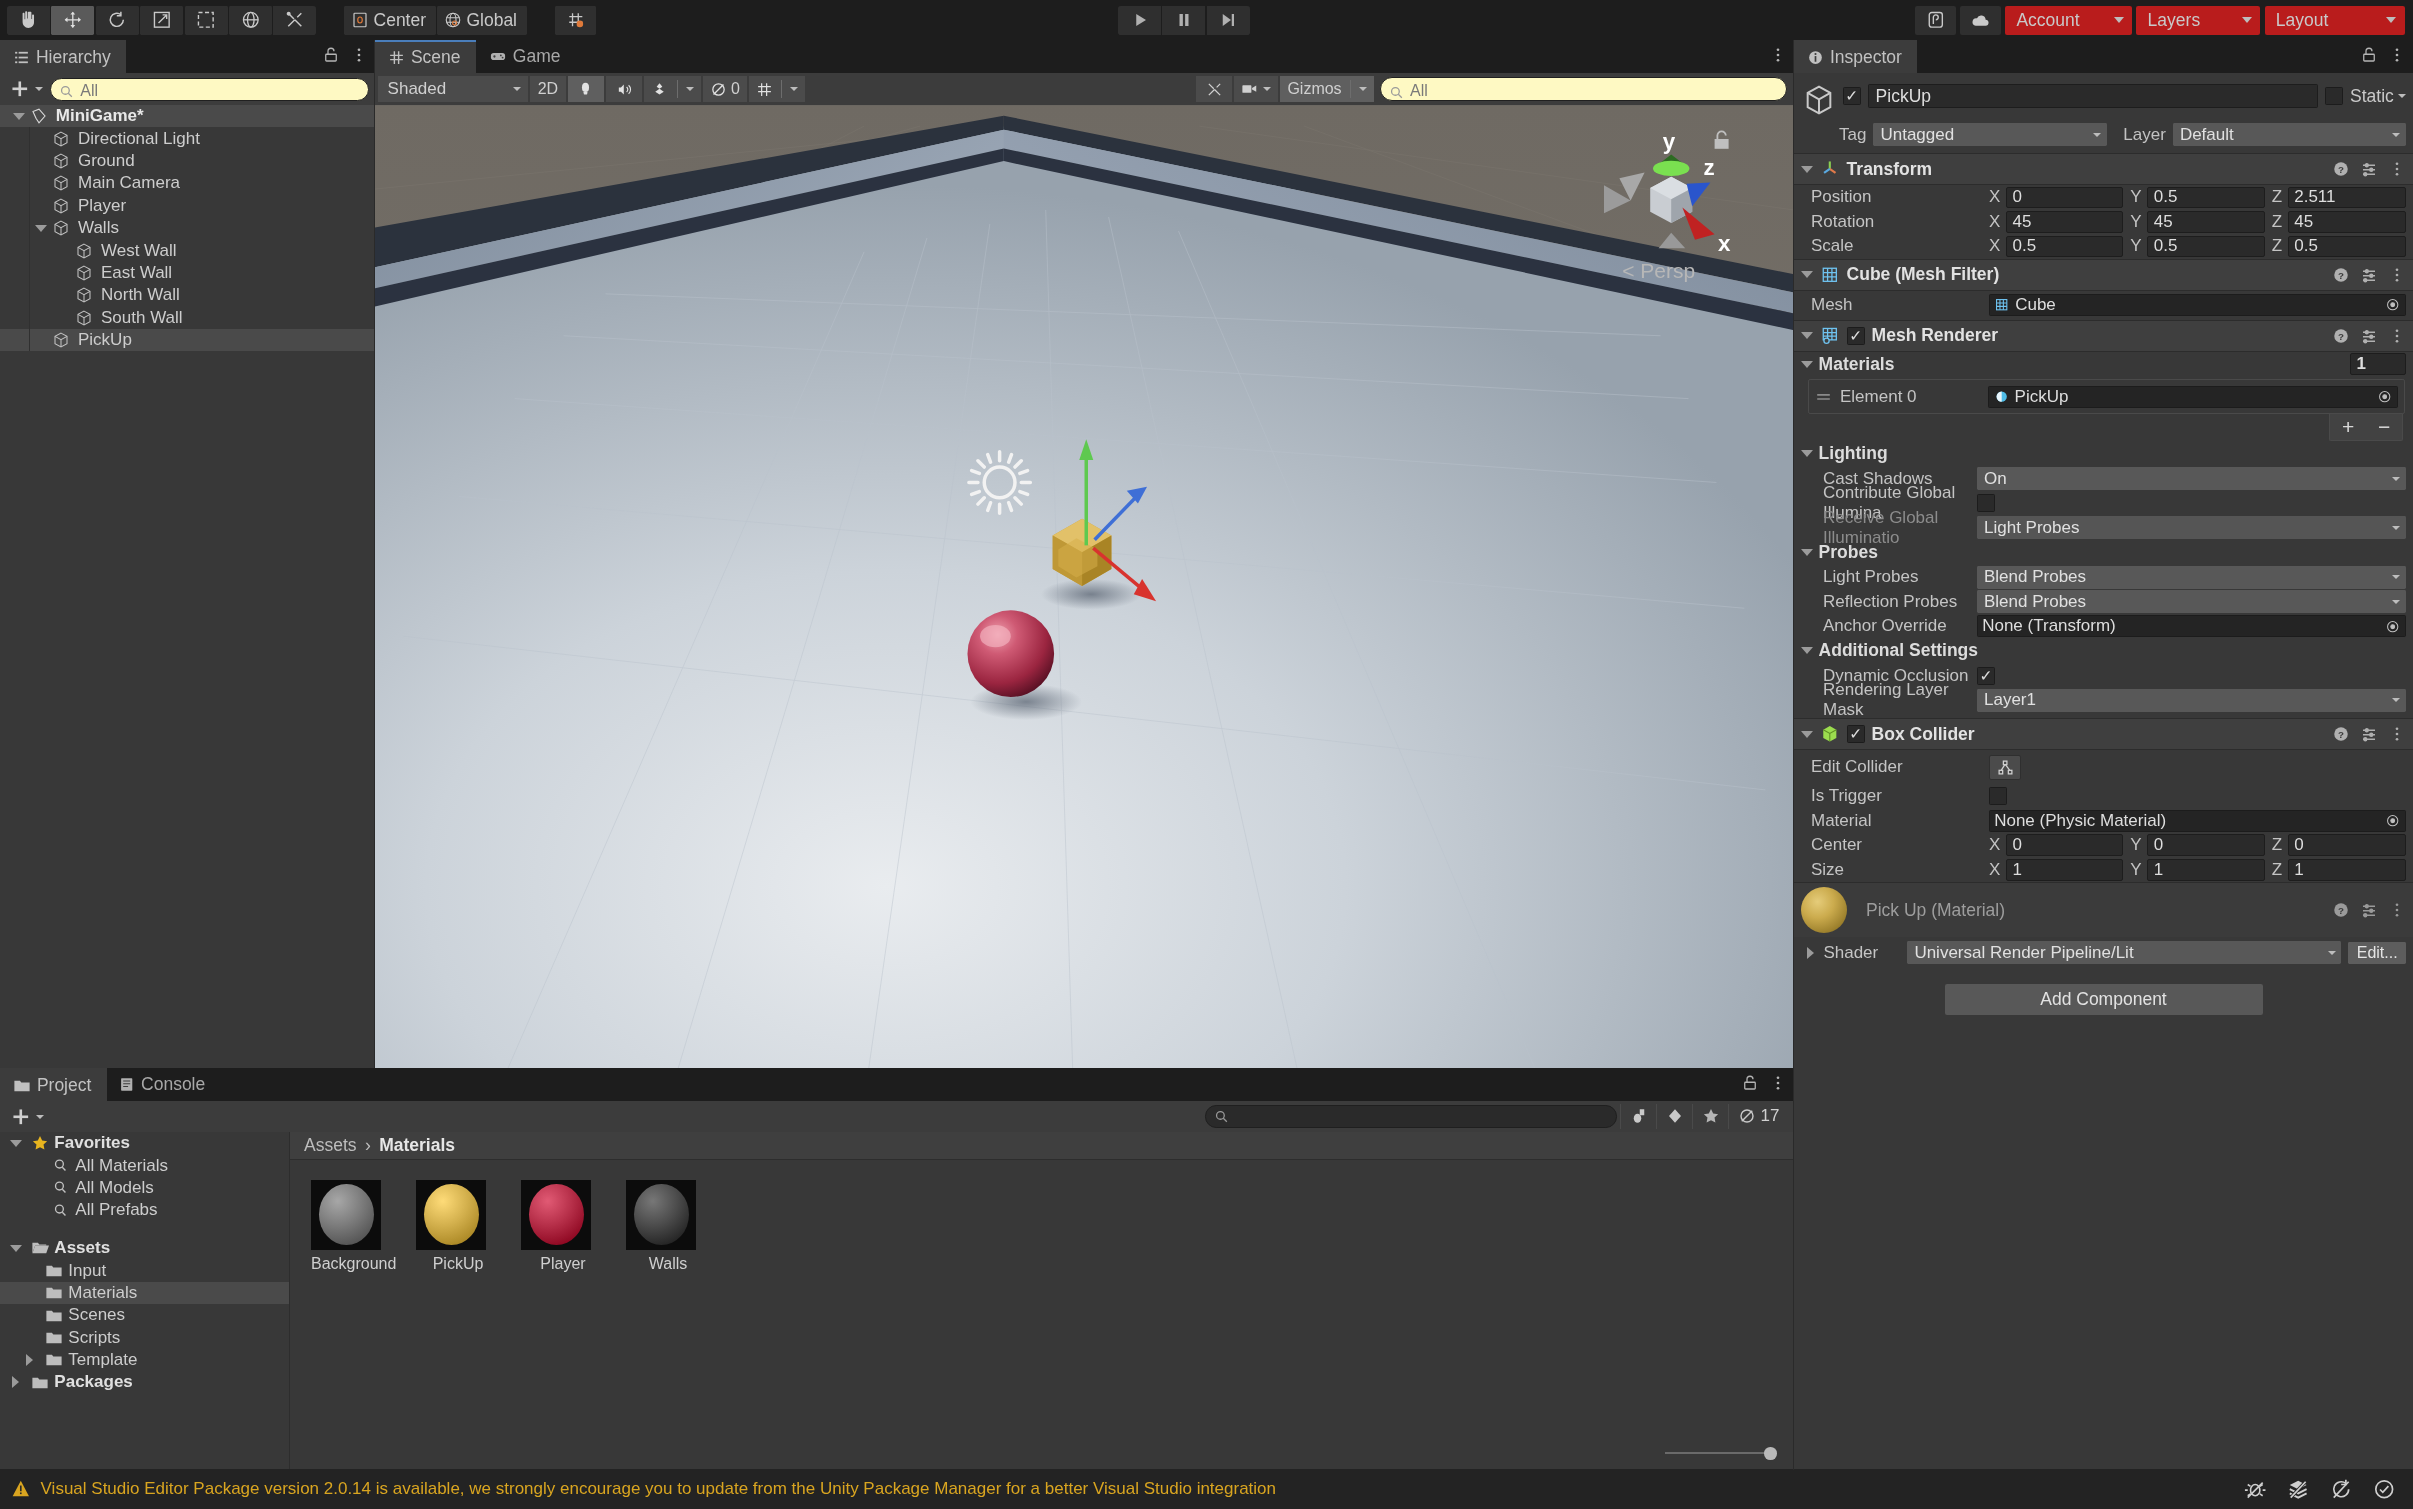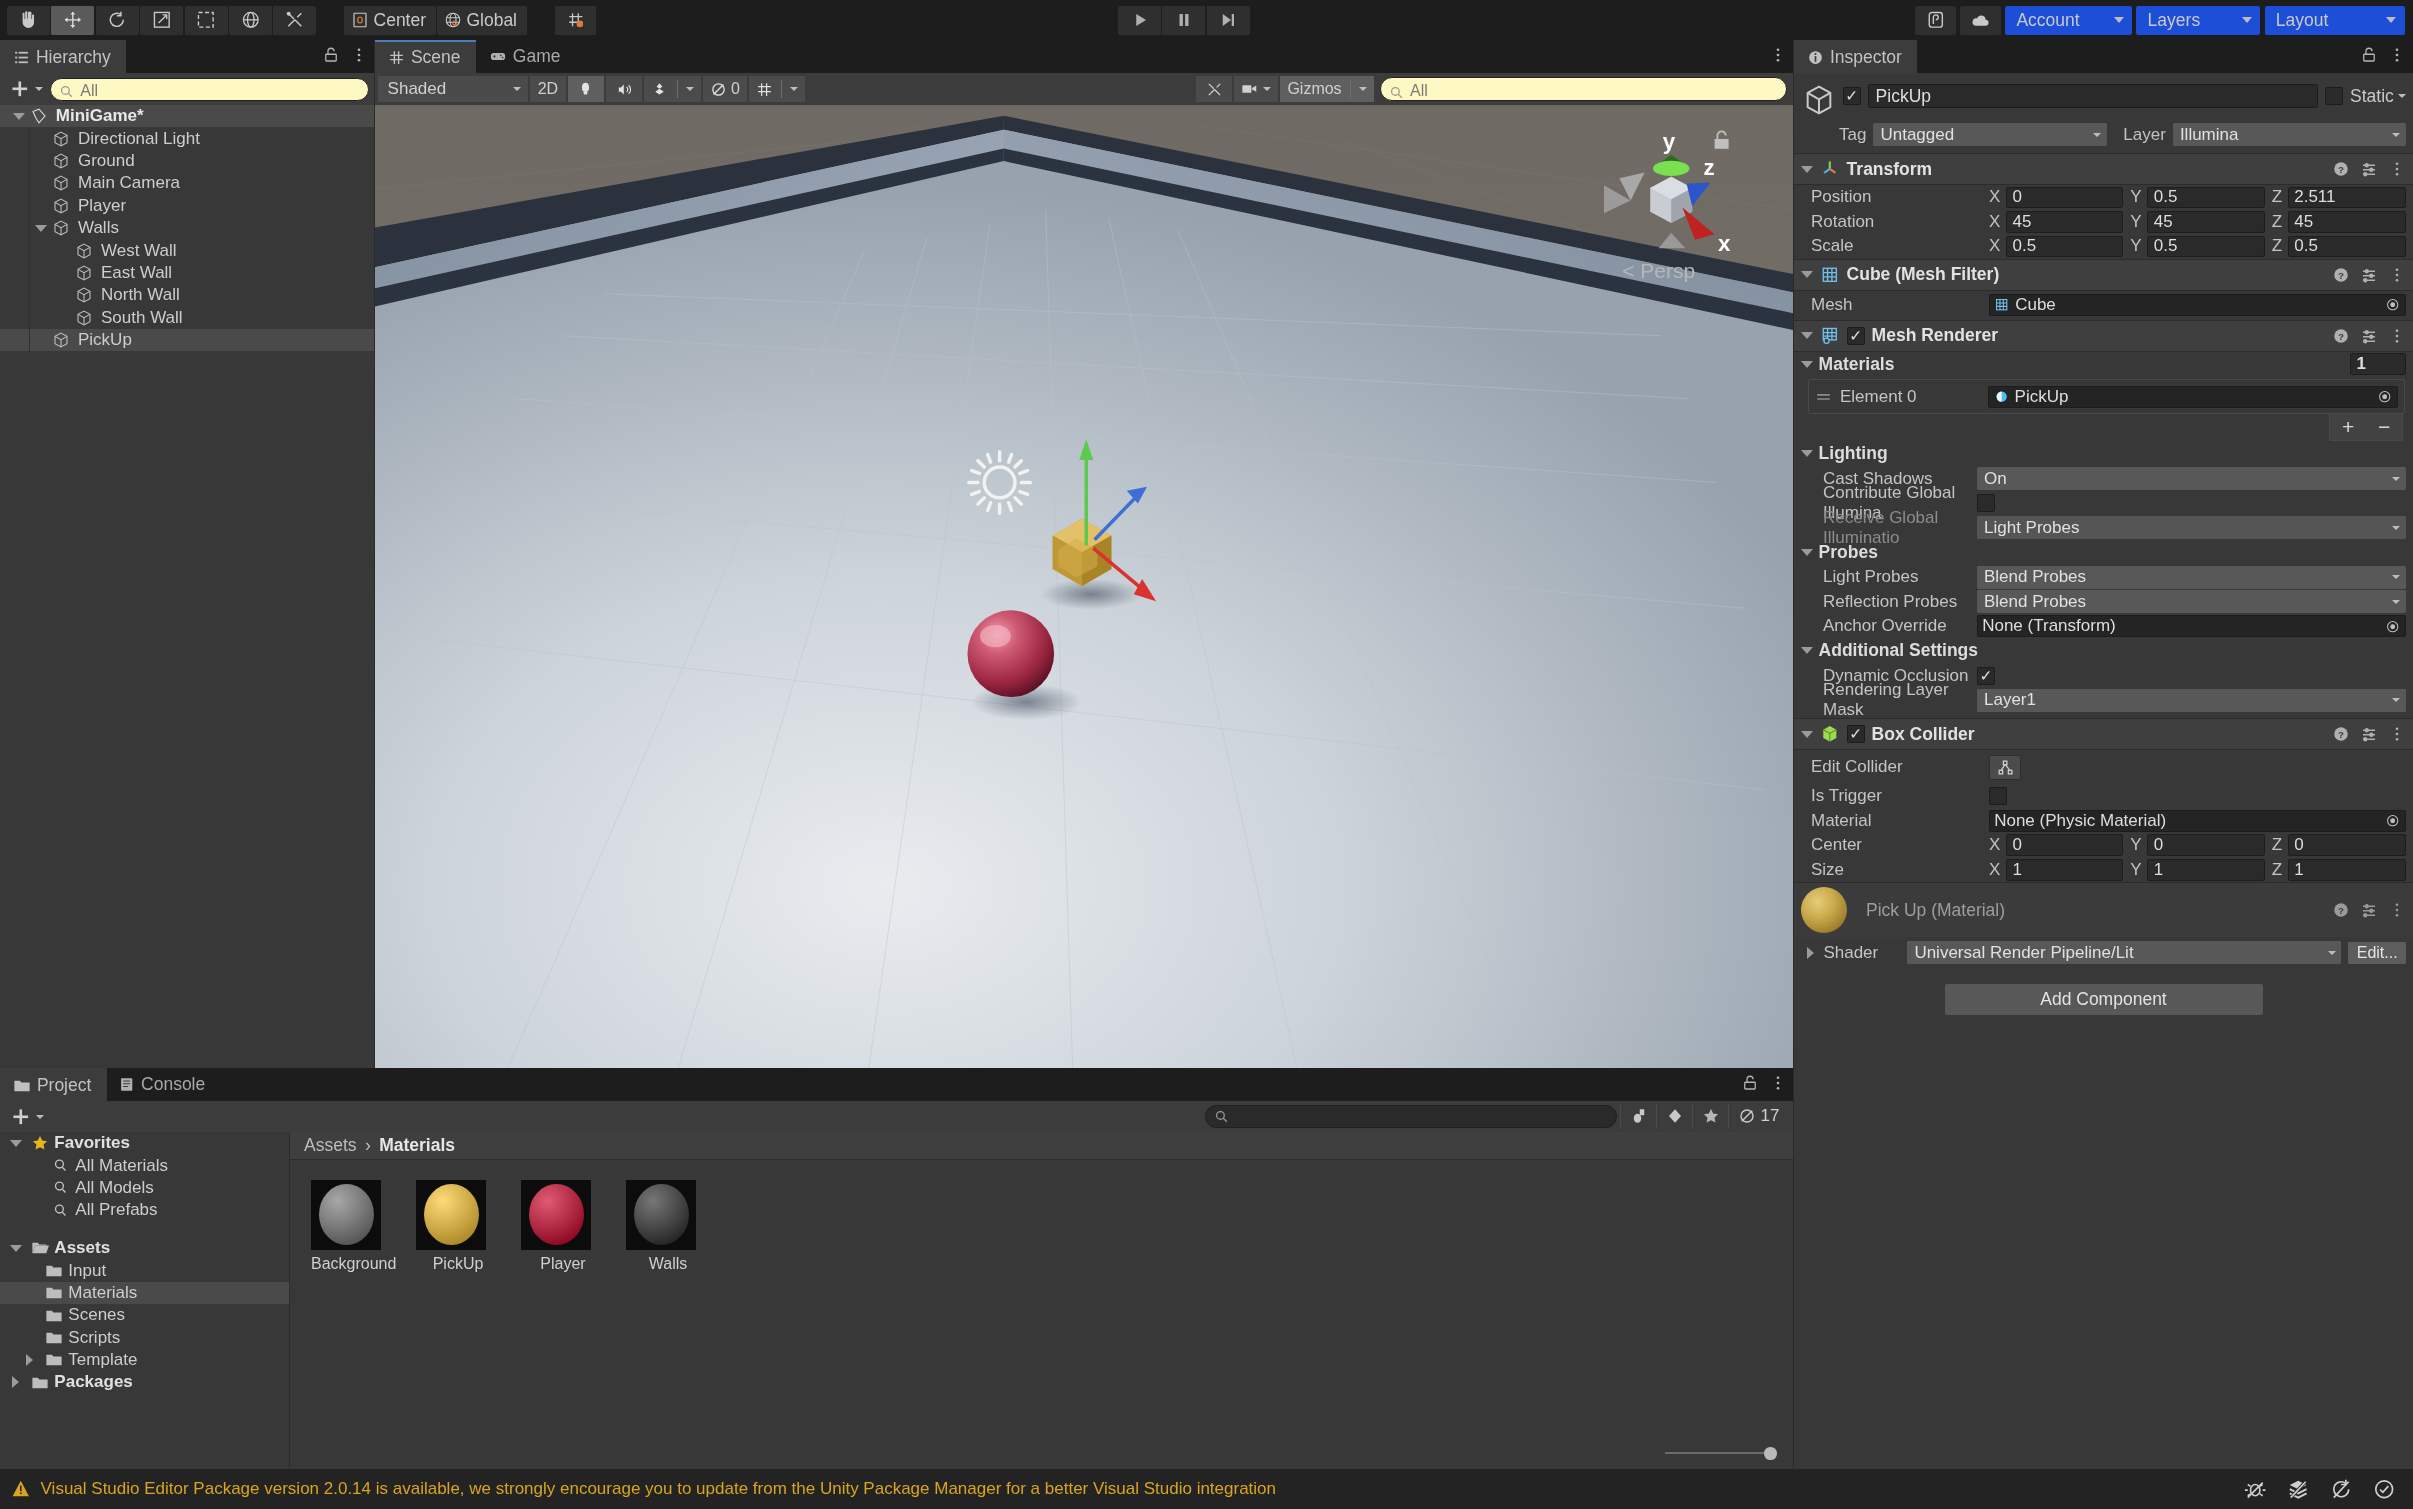--- a/index.html
+++ b/index.html
@@ -44,21 +44,21 @@
     display:flex; align-items:center; justify-content:center;
   }
   .play-btn.first { border-radius:2.8px 0 0 2.8px; }
   .play-btn.last { border-radius:0 2.8px 2.8px 0; }
   .right-group { position:absolute; right:8.4px; top:5.6px; display:flex; align-items:center; gap:4.2px; }
   .rg-icon {
     width:41px; height:29px; background:#2f2f2f; border-radius:2.1px;
     display:flex; align-items:center; justify-content:center;
   }
   .rg-drop {
-    height:29px; background:#1d4ed8; border-radius:2.1px;
+    height:29px; background:#b91c1c; border-radius:2.1px;
     display:flex; align-items:center; justify-content:space-between;
     padding:0 8.4px 0 11.2px; font-size:17.5px; color:#c9c9c9; gap:14px;
   }
   .caret-dn {
     width:0;height:0;border-left:5.6px solid transparent;border-right:5.6px solid transparent;
     border-top:6.3px solid #bdbdbd;
   }
   .caret-dn.sm { border-left-width:4.2px;border-right-width:4.2px;border-top-width:4.9px; }
 
   
@@ -776,21 +776,21 @@
         </div>
       </div>
       <div class="insp-taglayer">
         <span class="lbl">Tag</span>
         <div class="dropdown">
           <span>Untagged</span>
           <span class="caret-dn sm"></span>
         </div>
         <span class="lbl" style="margin-left:9.8px">Layer</span>
         <div class="dropdown">
-          <span>Illumina</span>
+          <span>Default</span>
           <span class="caret-dn sm"></span>
         </div>
       </div>
 
       <div class="comp-header">
         <span class="tri-dn"></span>
         <svg width="19.6" height="19.6" viewBox="0 0 24 24">
             <path d="M12 3v9" stroke="#8ad052" stroke-width="2.6"></path>
             <path d="M12 12l7 5" stroke="#e07a4a" stroke-width="2.6"></path>
             <path d="M12 12l-7 5" stroke="#5aa9e0" stroke-width="2.6"></path>

